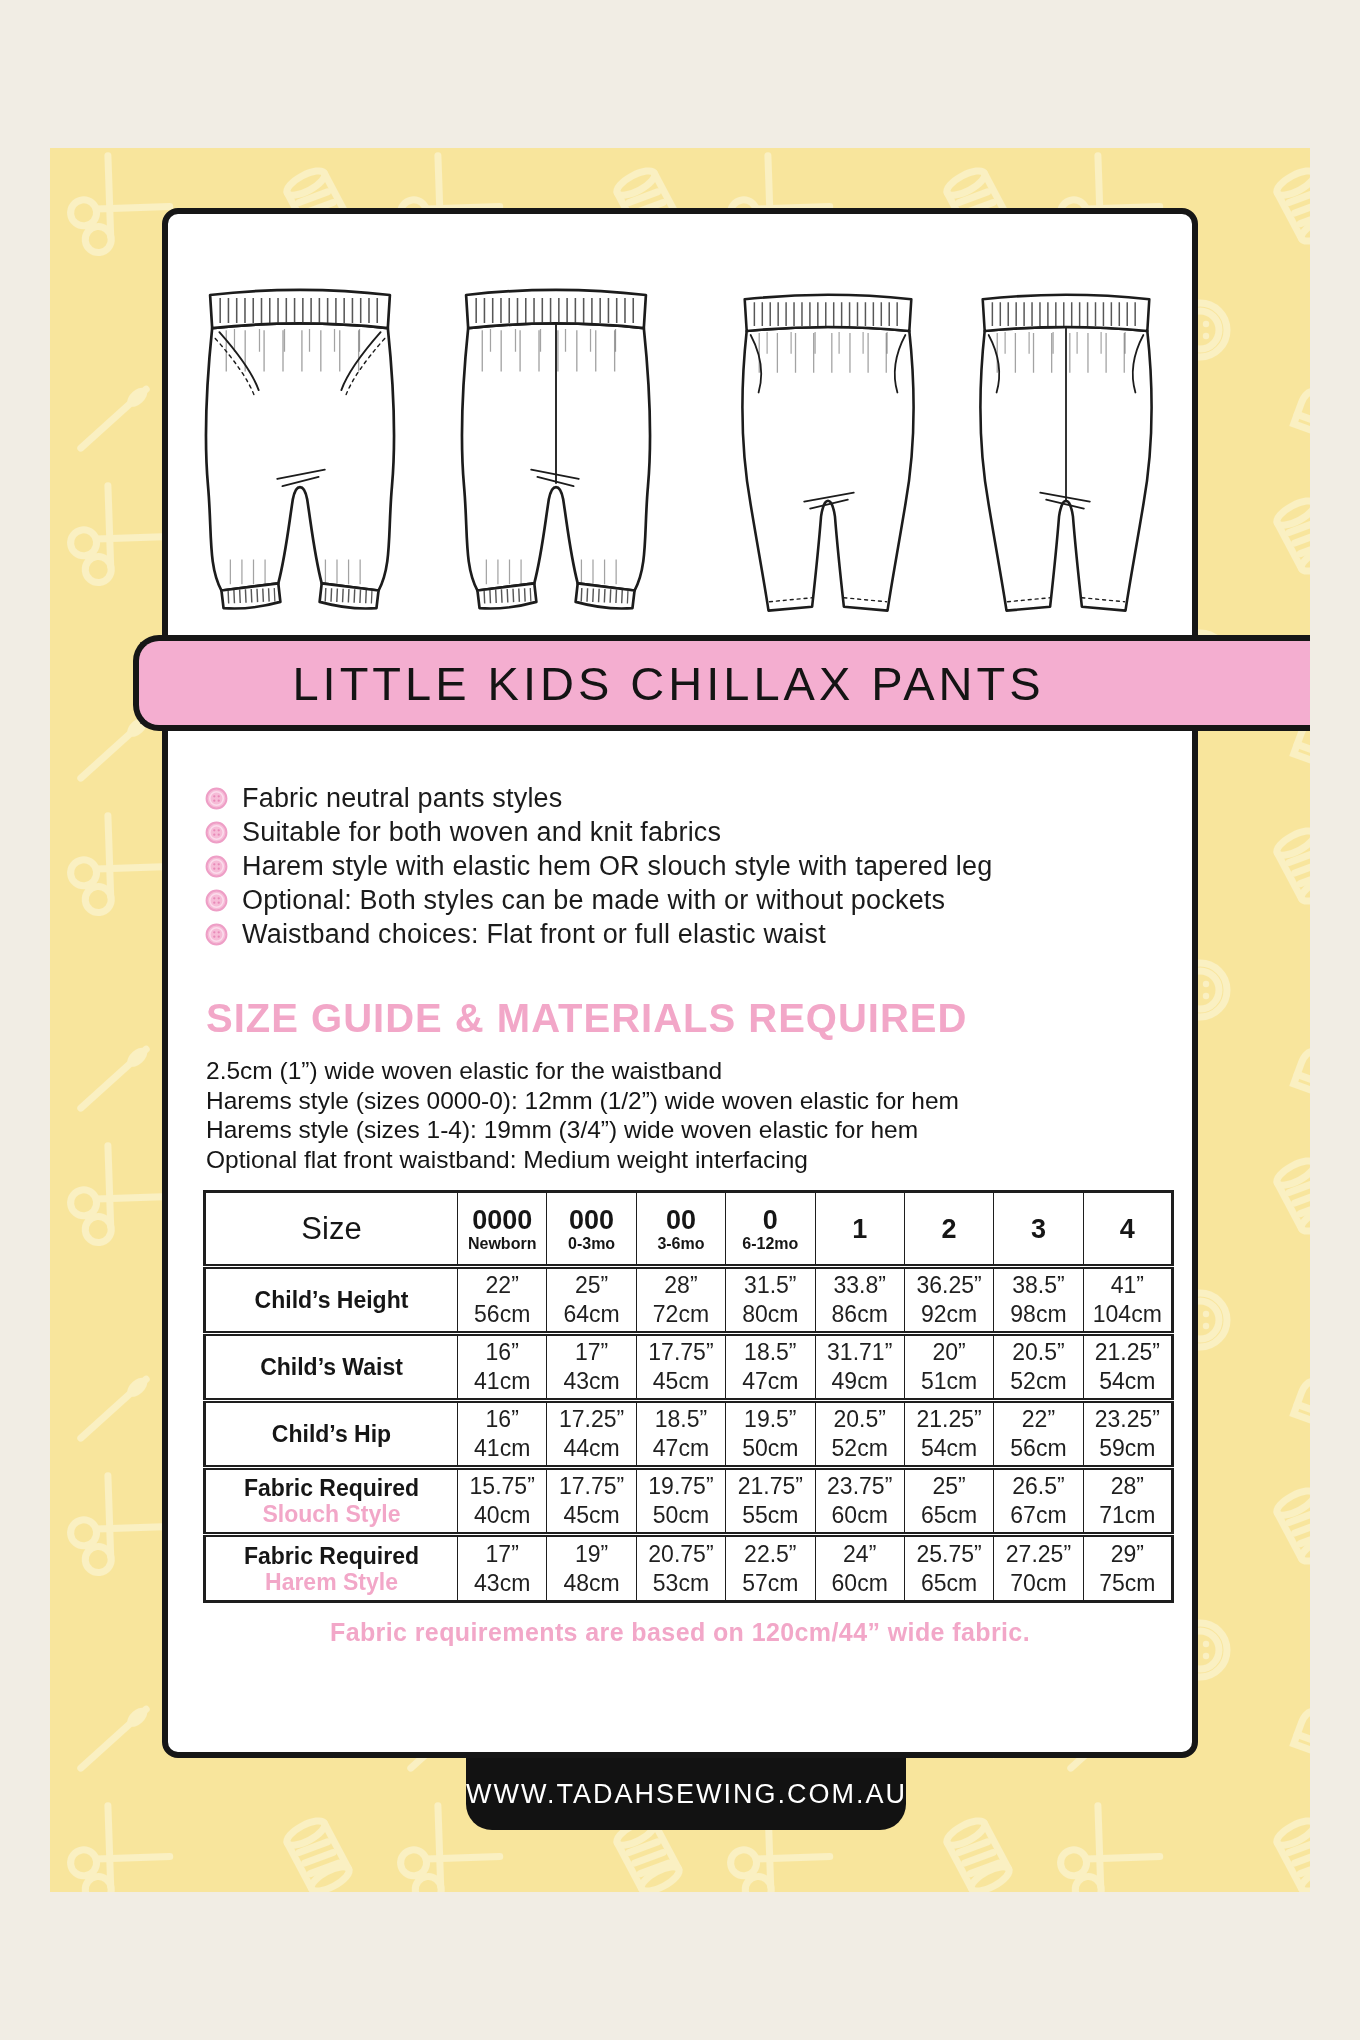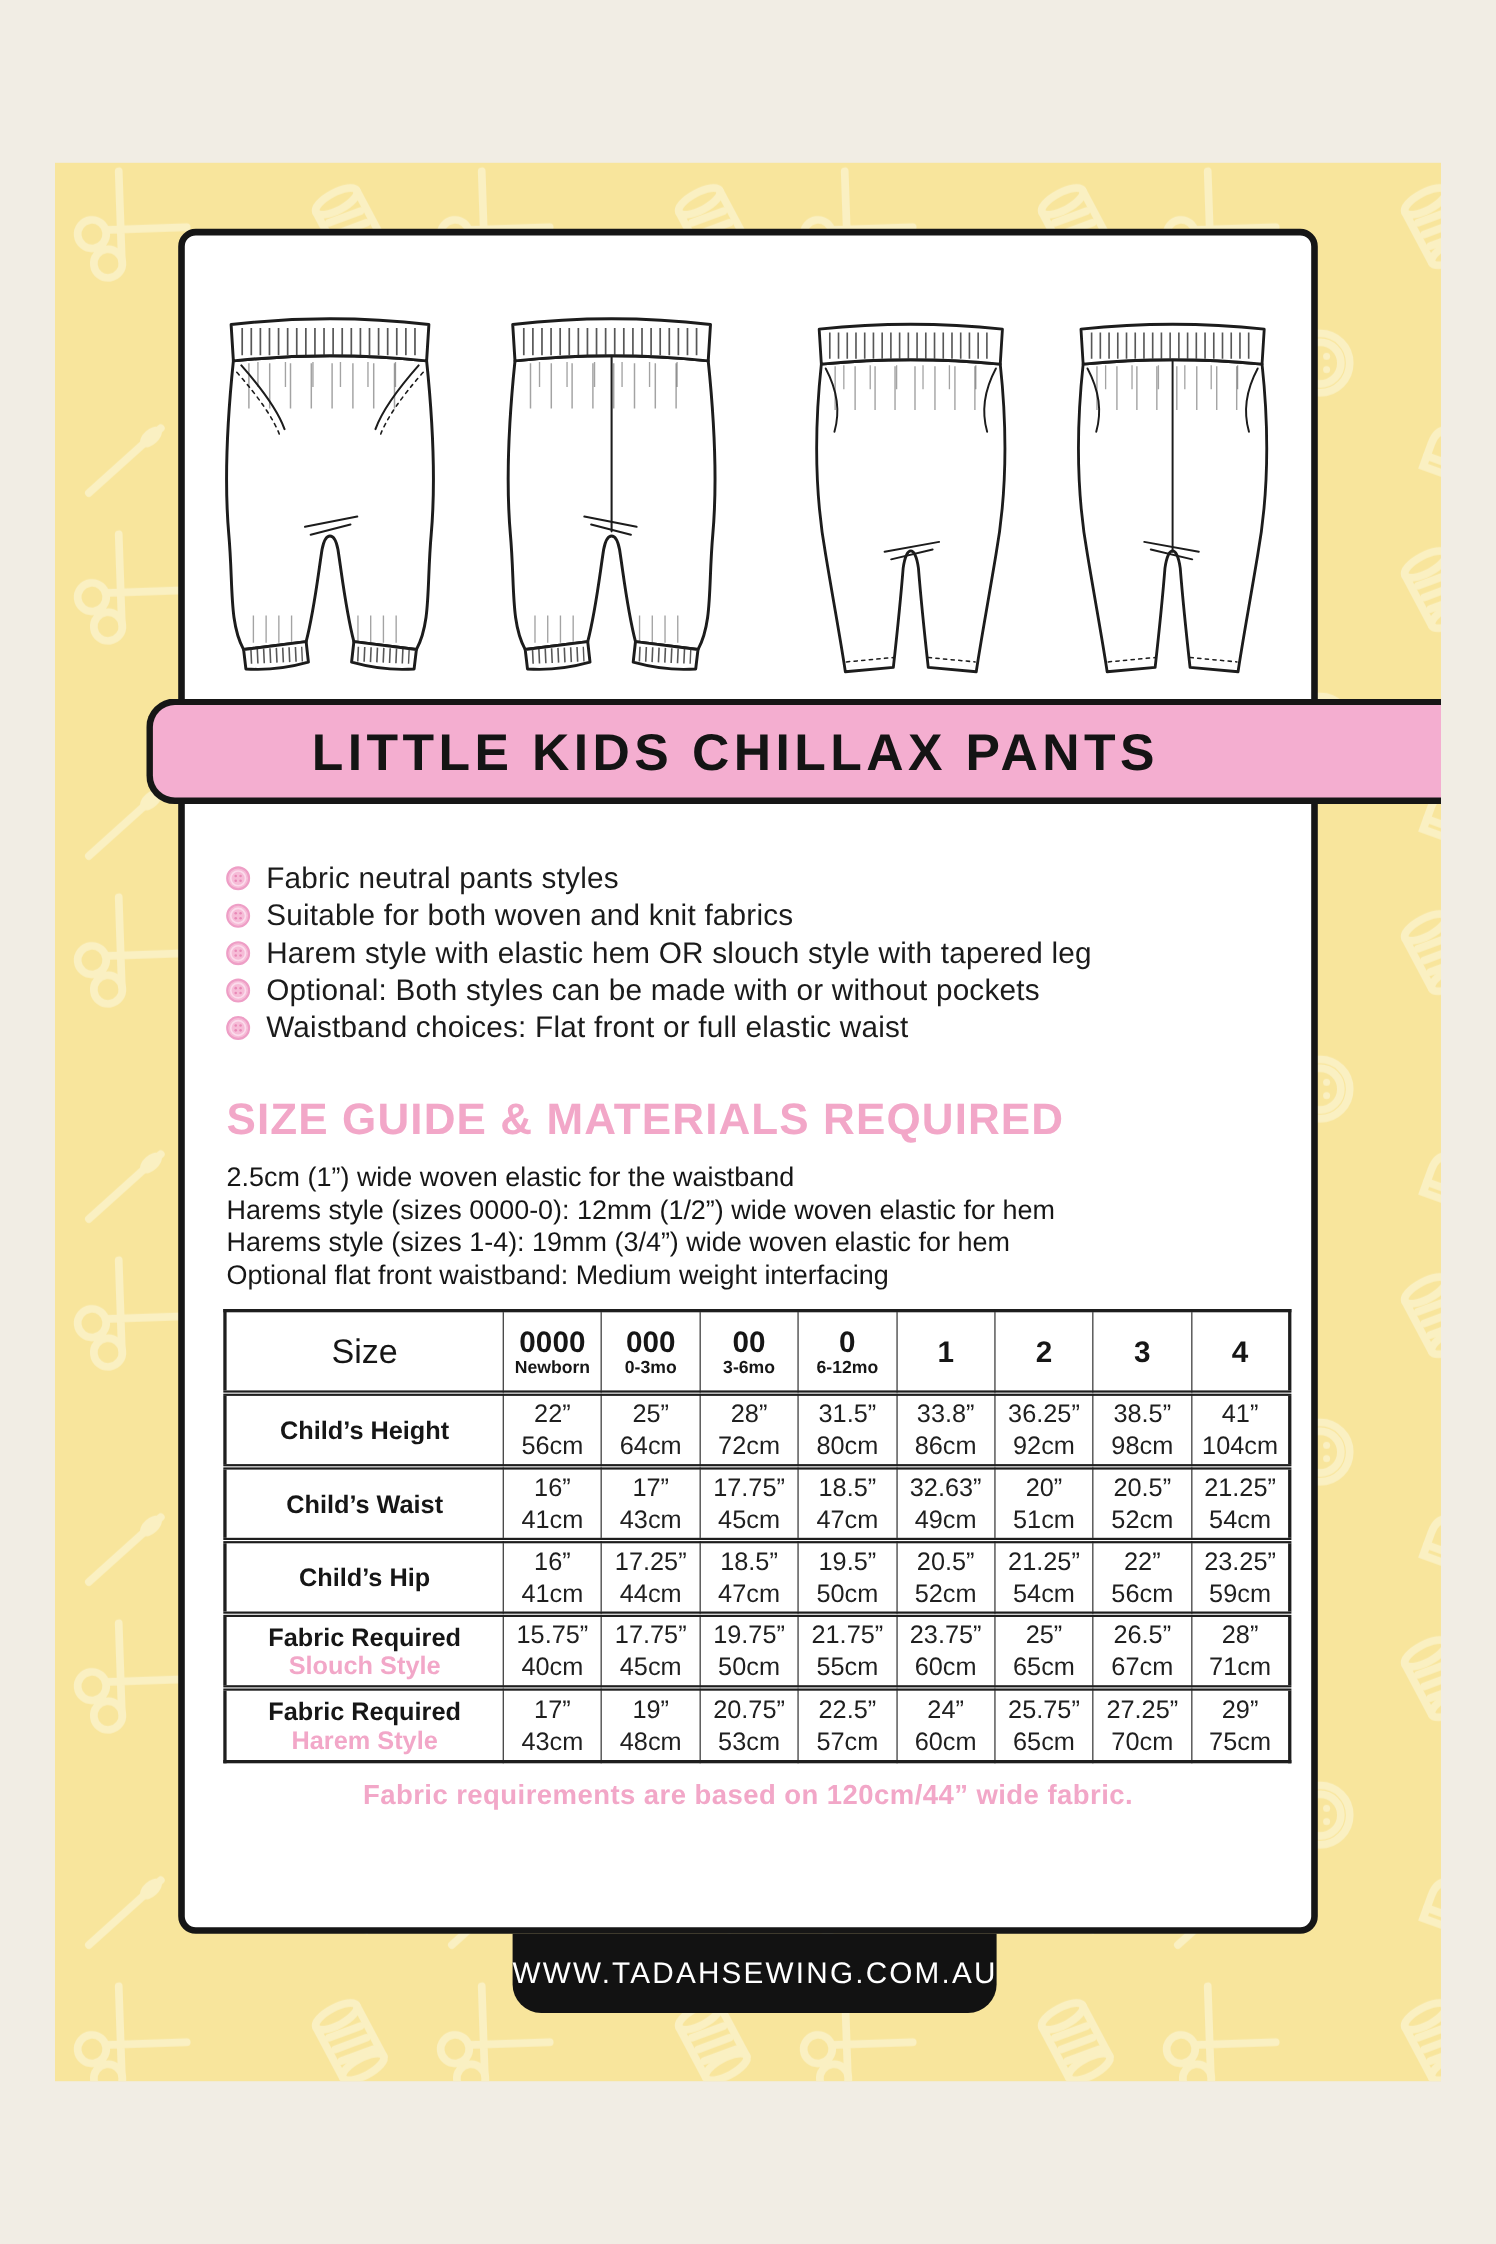--- a/index.html
+++ b/index.html
@@ -48,21 +48,21 @@
   .title-banner{
     position:absolute;top:487px;left:83px;right:0;height:96px;
     background:var(--pink);
     border:6px solid var(--ink);border-right:none;
     border-radius:26px 0 0 26px;
     display:flex;align-items:center;justify-content:center;
     padding-right:112px;
     z-index:5;
   }
   .title-banner span{
-    font-size:47px;letter-spacing:4px;font-weight:700;color:#141414;
+    font-size:47px;letter-spacing:4px;font-weight:400;color:#141414;
     white-space:nowrap;
   }
   
   .features{position:absolute;top:567px;left:37px;right:20px;}
   .feature-row{display:flex;align-items:center;gap:14px;height:34px;}
   .feature-row .txt{font-size:27px;color:#1b1b1b;letter-spacing:0.2px;}
   .bullet-svg{flex:0 0 auto;}
   
   .size-heading{
     position:absolute;top:782px;left:38px;
@@ -409,21 +409,21 @@
             </td>
             <td>
               <div class="val">17.75”</div>
               <div class="val">45cm</div>
             </td>
             <td>
               <div class="val">18.5”</div>
               <div class="val">47cm</div>
             </td>
             <td>
-              <div class="val">32.63”</div>
+              <div class="val">31.71”</div>
               <div class="val">49cm</div>
             </td>
             <td>
               <div class="val">20”</div>
               <div class="val">51cm</div>
             </td>
             <td>
               <div class="val">20.5”</div>
               <div class="val">52cm</div>
             </td>

